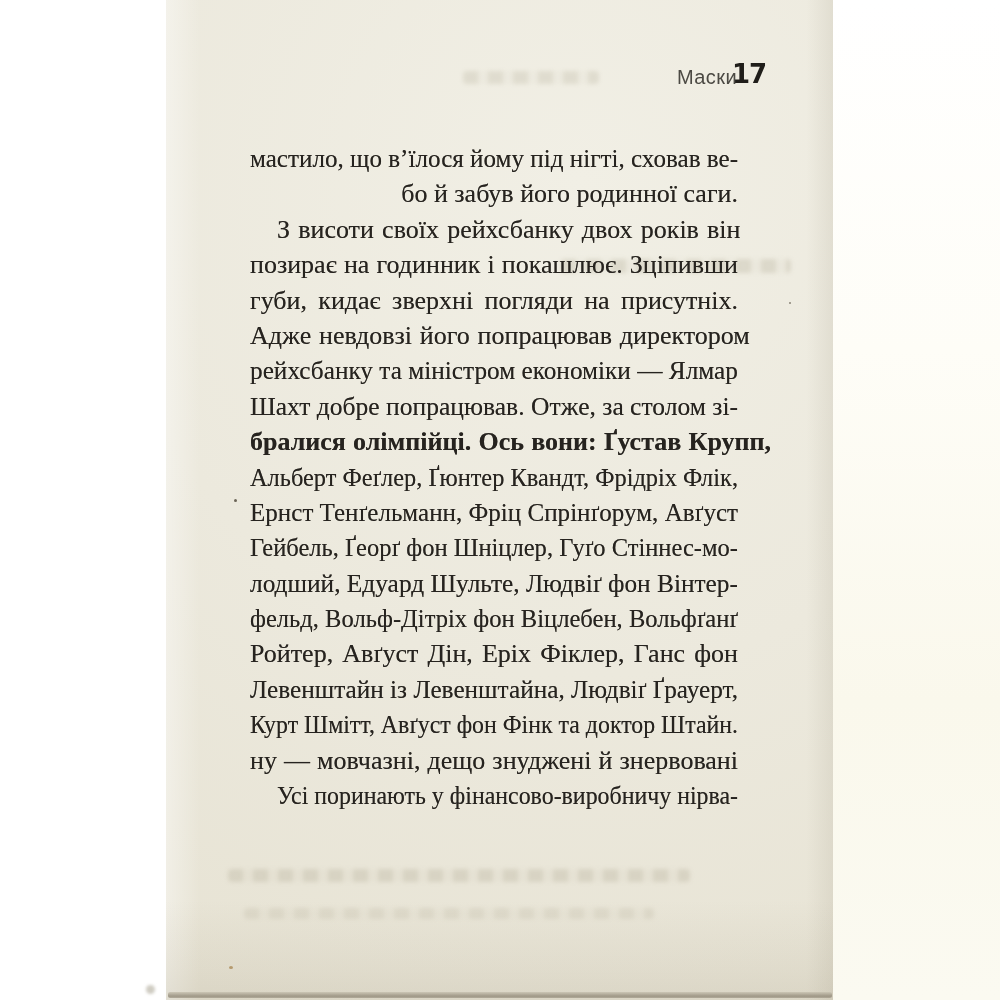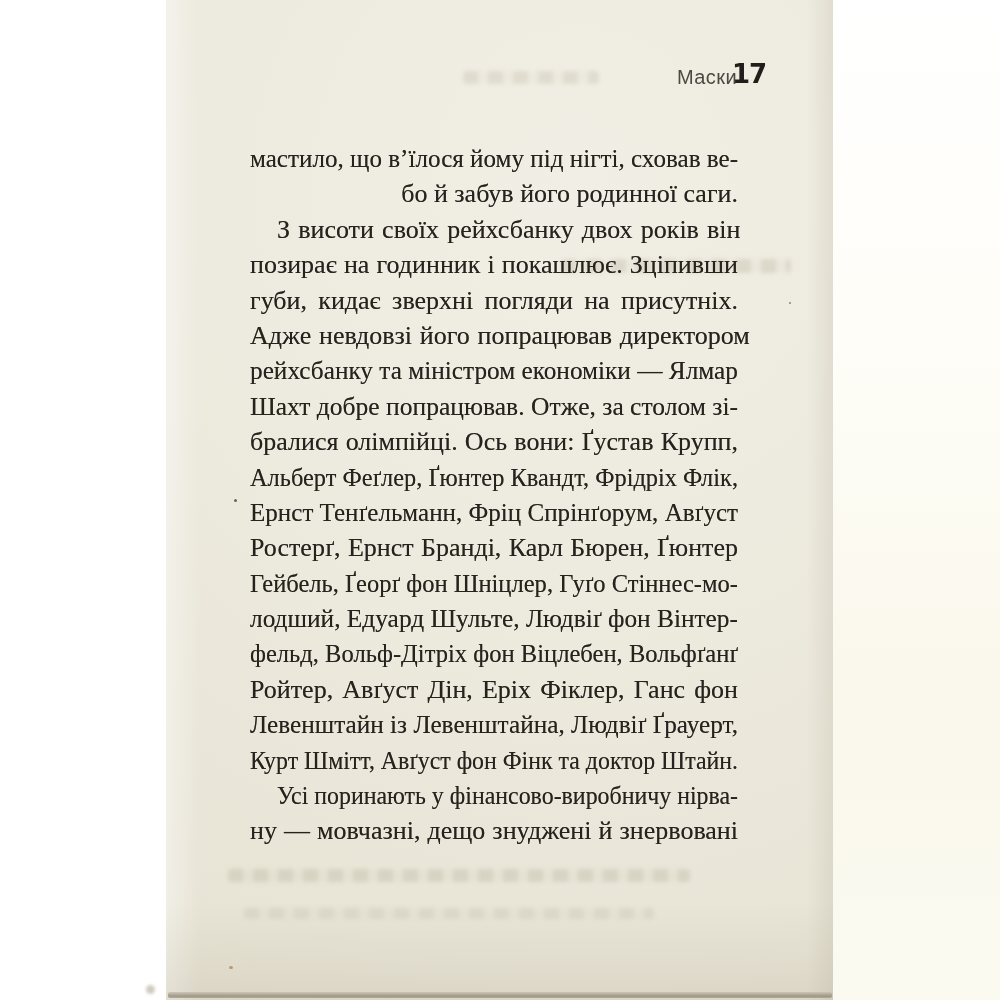--- a/index.html
+++ b/index.html
@@ -93,30 +93,29 @@
         <div class="bline"><span class="fit" style="transform: scaleX(0.965739);">мастило, що в’їлося йому під нігті, сховав ве-</span></div>
         <div class="bline"><span class="fit">бо й забув його родинної саги.</span></div>
       </div>
       <div>
         <div class="bline indent"><span class="fit" style="word-spacing: 1.70312px;">З висоти своїх рейхсбанку двох років він</span></div>
         <div class="bline"><span class="fit" style="word-spacing: 0.653125px;">позирає на годинник і покашлює. Зціпивши</span></div>
         <div class="bline"><span class="fit" style="word-spacing: 4.83437px;">губи, кидає зверхні погляди на присутніх.</span></div>
         <div class="bline"><span class="fit" style="word-spacing: 1.29688px;">Адже невдовзі його попрацював директором</span></div>
         <div class="bline"><span class="fit" style="transform: scaleX(0.972384);">рейхсбанку та міністром економіки — Ялмар</span></div>
         <div class="bline"><span class="fit" style="transform: scaleX(0.98254);">Шахт добре попрацював. Отже, за столом зі-</span></div>
-        <div class="bline"><span class="fit" style="word-spacing: 0.74375px;">бралися олімпійці. Ось вони: Ґустав Крупп,</span></div>
+        <div class="bline"><span class="fit" style="word-spacing: 0.74375px; font-weight: bold;">бралися олімпійці. Ось вони: Ґустав Крупп,</span></div>
         <div class="bline"><span class="fit" style="transform: scaleX(0.937757);">Альберт Феґлер, Ґюнтер Квандт, Фрідріх Флік,</span></div>
         <div class="bline"><span class="fit" style="transform: scaleX(0.963951);">Ернст Тенґельманн, Фріц Спрінґорум, Авґуст</span></div>
-        <div class="bline"><span class="fit" style="word-spacing: 0.9px;">Ростерґ, Ернст Бранді, Карл Бюрен, Ґюнтер</span></div>
         <div class="bline"><span class="fit" style="transform: scaleX(0.943394);">Гейбель, Ґеорґ фон Шніцлер, Гуґо Стіннес-мо-</span></div>
         <div class="bline"><span class="fit" style="transform: scaleX(0.975543);">лодший, Едуард Шульте, Людвіґ фон Вінтер-</span></div>
         <div class="bline"><span class="fit" style="transform: scaleX(0.945479);">фельд, Вольф-Дітріх фон Віцлебен, Вольфґанґ</span></div>
         <div class="bline"><span class="fit" style="word-spacing: 2.625px;">Ройтер, Авґуст Дін, Еріх Фіклер, Ганс фон</span></div>
         <div class="bline"><span class="fit" style="transform: scaleX(0.9719);">Левенштайн із Левенштайна, Людвіґ Ґрауерт,</span></div>
         <div class="bline"><span class="fit" style="transform: scaleX(0.917671);">Курт Шмітт, Авґуст фон Фінк та доктор Штайн.</span></div>
       </div>
       <div>
+        <div class="bline"><span class="fit" style="word-spacing: 0.601562px;">ну — мовчазні, дещо знуджені й знервовані</span></div>
         <div class="bline indent"><span class="fit" style="transform: scaleX(0.918384);">Усі поринають у фінансово-виробничу нірва-</span></div>
-        <div class="bline"><span class="fit" style="word-spacing: 0.601562px;">ну — мовчазні, дещо знуджені й знервовані</span></div>
       </div>
     </div>
 
 </div>
 
 </body></html>

